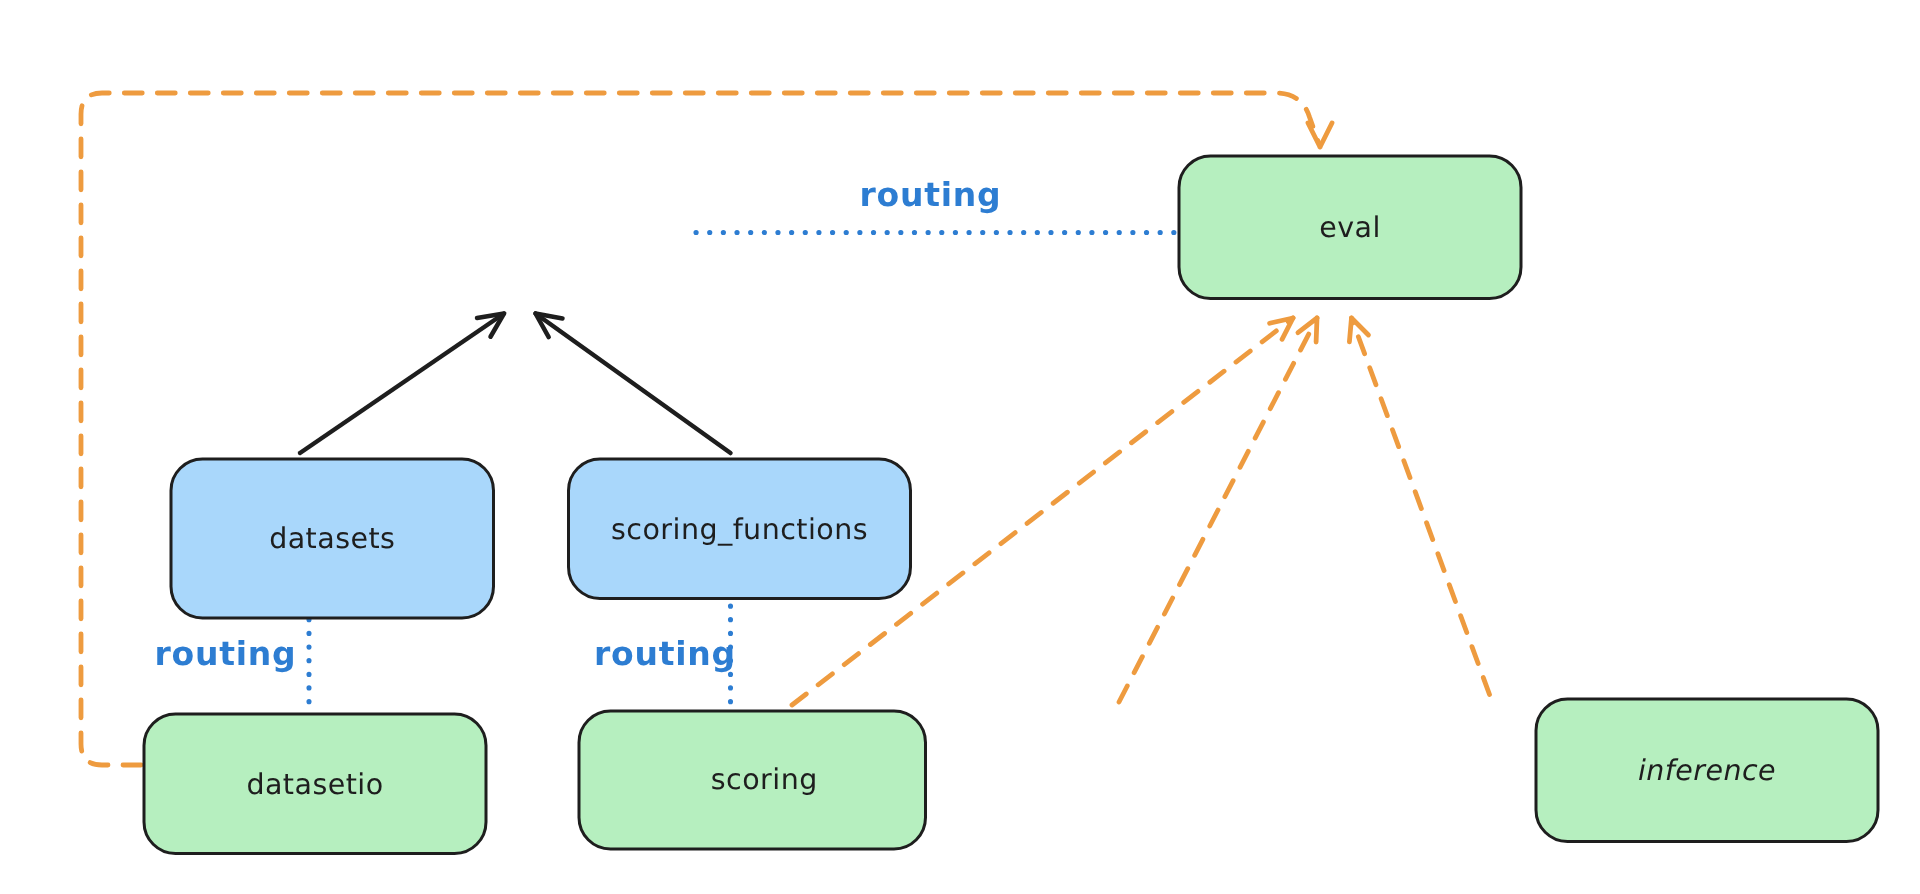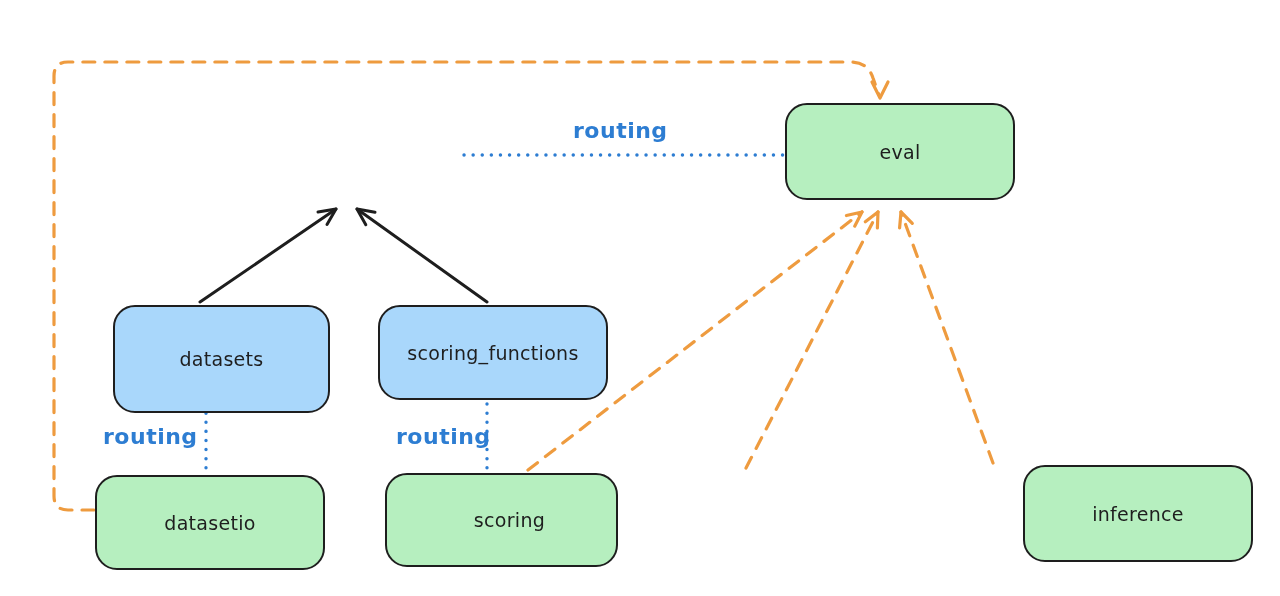--- a/index.html
+++ b/index.html
@@ -102,21 +102,21 @@
 
   <div class="node green" style="left:95px; top:475px; width:230px; height:95px;">
     <span>datasetio</span>
   </div>
 
   <div class="node green" style="left:385px; top:473px; width:233px; height:94px;padding-left:16px;">
     <span>scoring</span>
   </div>
 
 
-  <div class="node green" style="left:1023px; top:465px; width:230px; height:97px;">
+  <div class="node green" style="left:1023px; top:465px; width:230px; height:97px;font-style:italic;">
     <span>inference</span>
   </div>
 
   <div class="edge-label" style="left:573px; top:118px; width:90px;">routing</div>
 
   <div class="edge-label" style="left:103px; top:424px; width:92px;">routing</div>
 
   <div class="edge-label" style="left:396px; top:424px; width:92px;">routing</div>
 
 </div>

